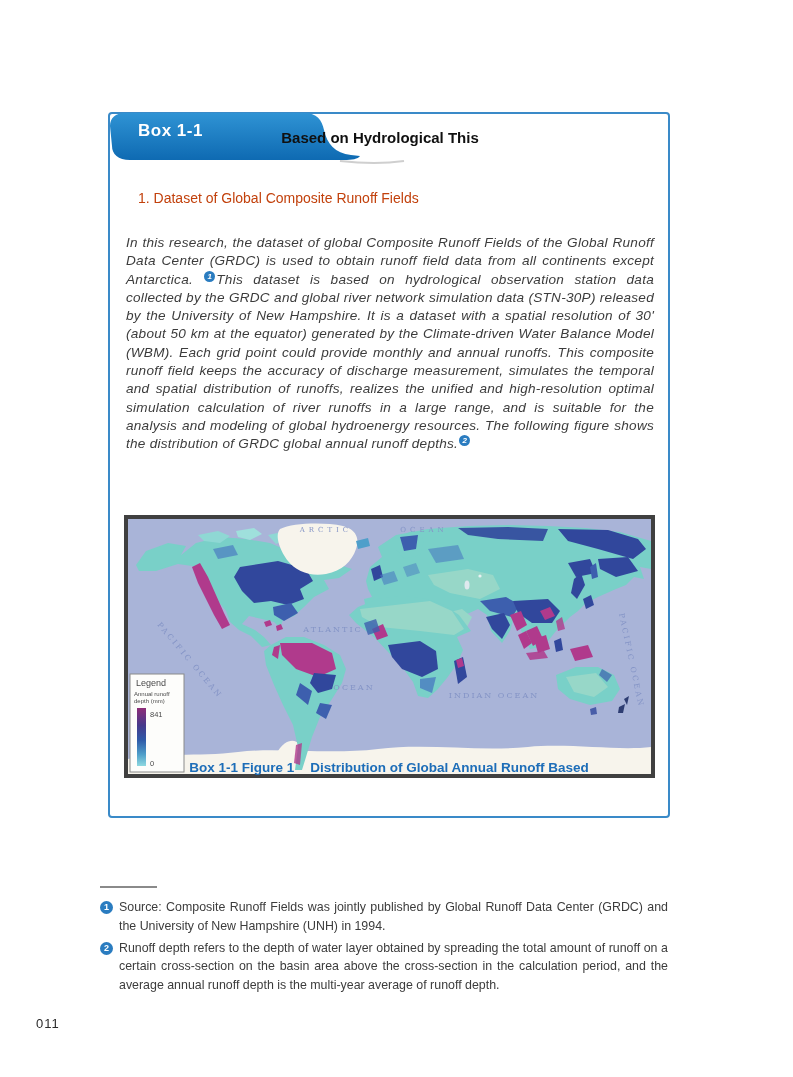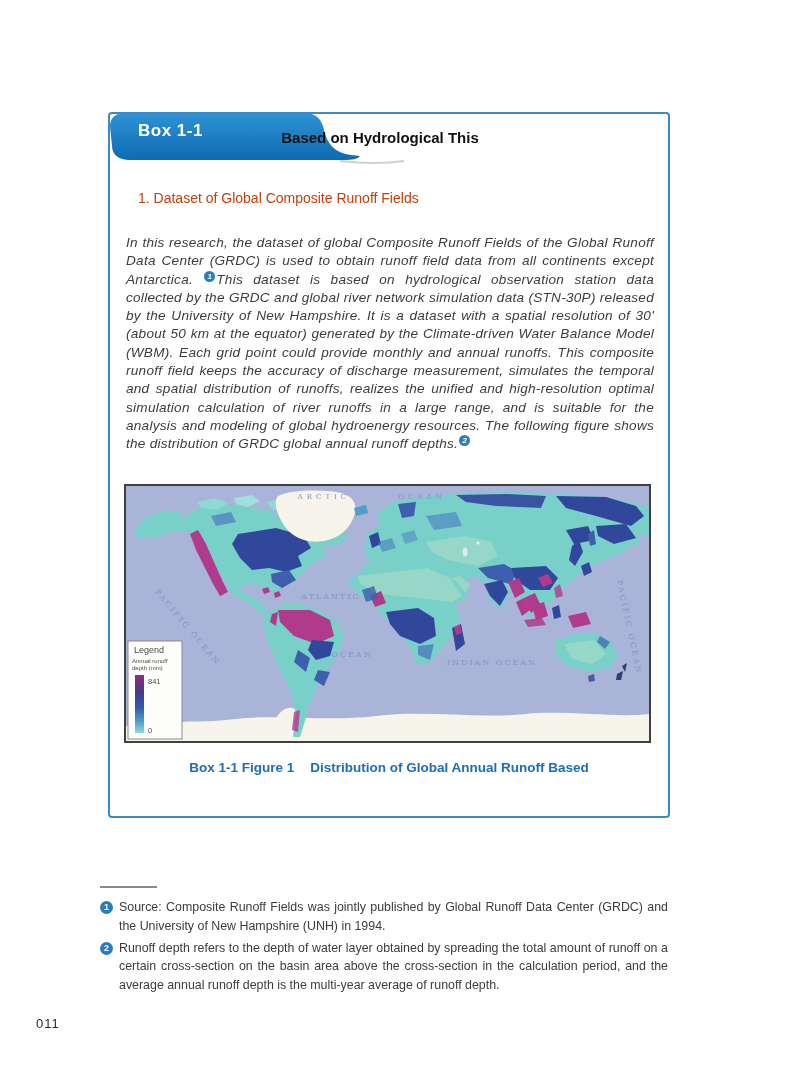--- a/index.html
+++ b/index.html
@@ -29,22 +29,22 @@
     letter-spacing:.25px;
     font-style:italic;
   }
   .inline-marker{
     display:inline-block;width:11px;height:11px;border-radius:50%;
     background:#2a7cc0;color:#fff;font-size:8px;font-weight:bold;
     text-align:center;line-height:11px;vertical-align:5px;margin:0 1px;
     letter-spacing:0;
   }
   .map-figure{
-    position:absolute;left:14px;top:370px;width:523px;height:255px;
-    border:2px solid #404040;box-sizing:content-box;background:#bef264;
+    position:absolute;left:14px;top:401px;width:523px;height:255px;
+    border:4px solid #404040;box-sizing:content-box;background:#bef264;
   }
   .map-figure svg{display:block;}
   .figure-caption{
     position:absolute;left:0;top:646px;width:100%;text-align:center;
     color:#1d6db8;font-weight:bold;font-size:13.5px;
   }
   .figure-caption .cap-label{margin-right:16px;margin-top:16px;}
   .footnotes{position:absolute;left:100px;top:886px;width:568px;}
   .fn-divider{width:57px;border-top:2px solid #8a8a8a;margin:0 0 10px 0;}
   .footnote{

